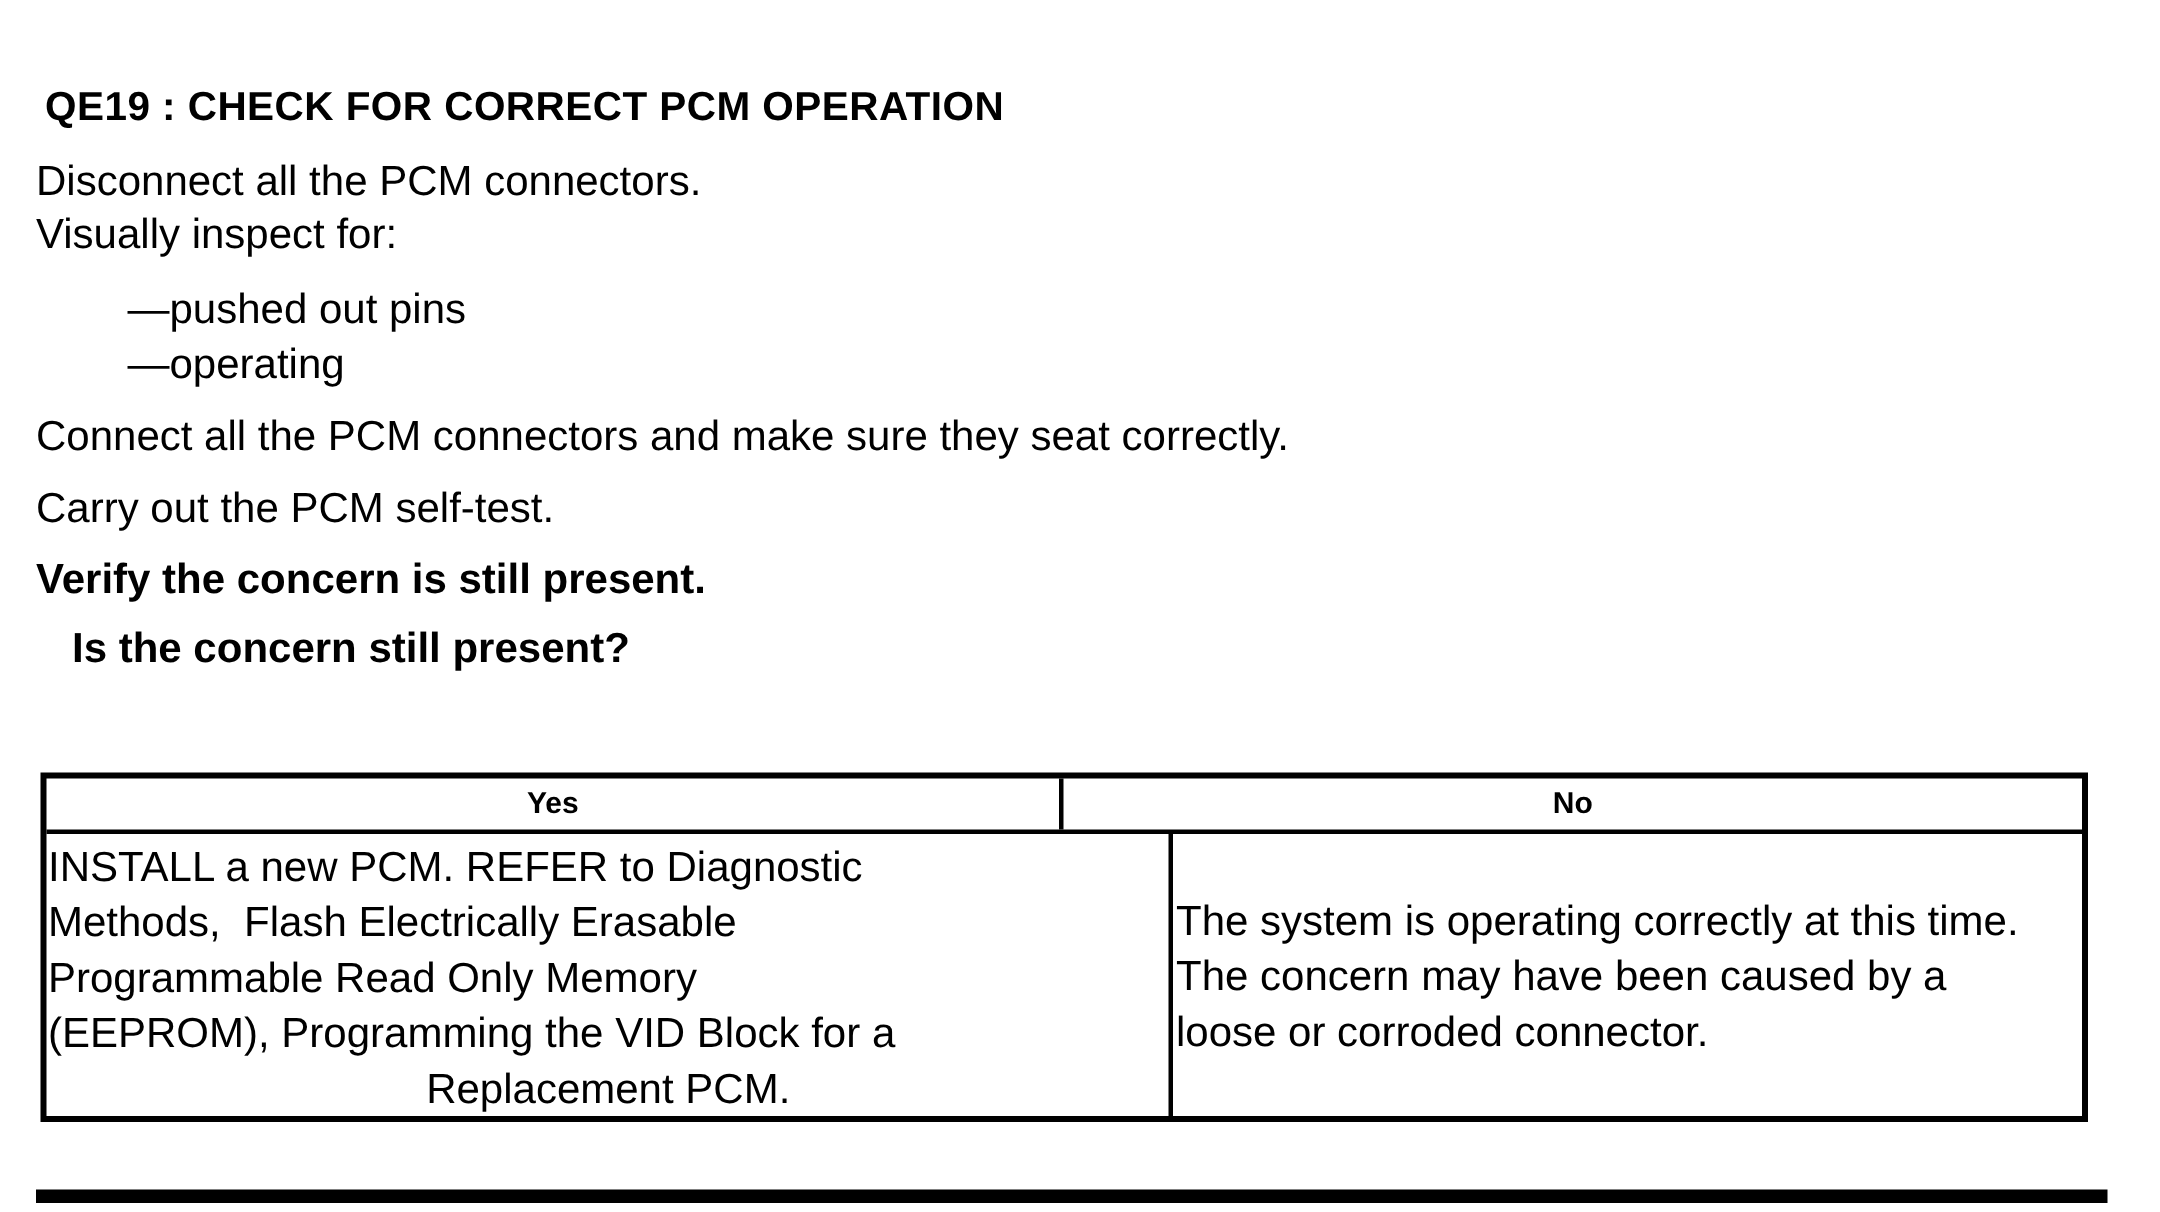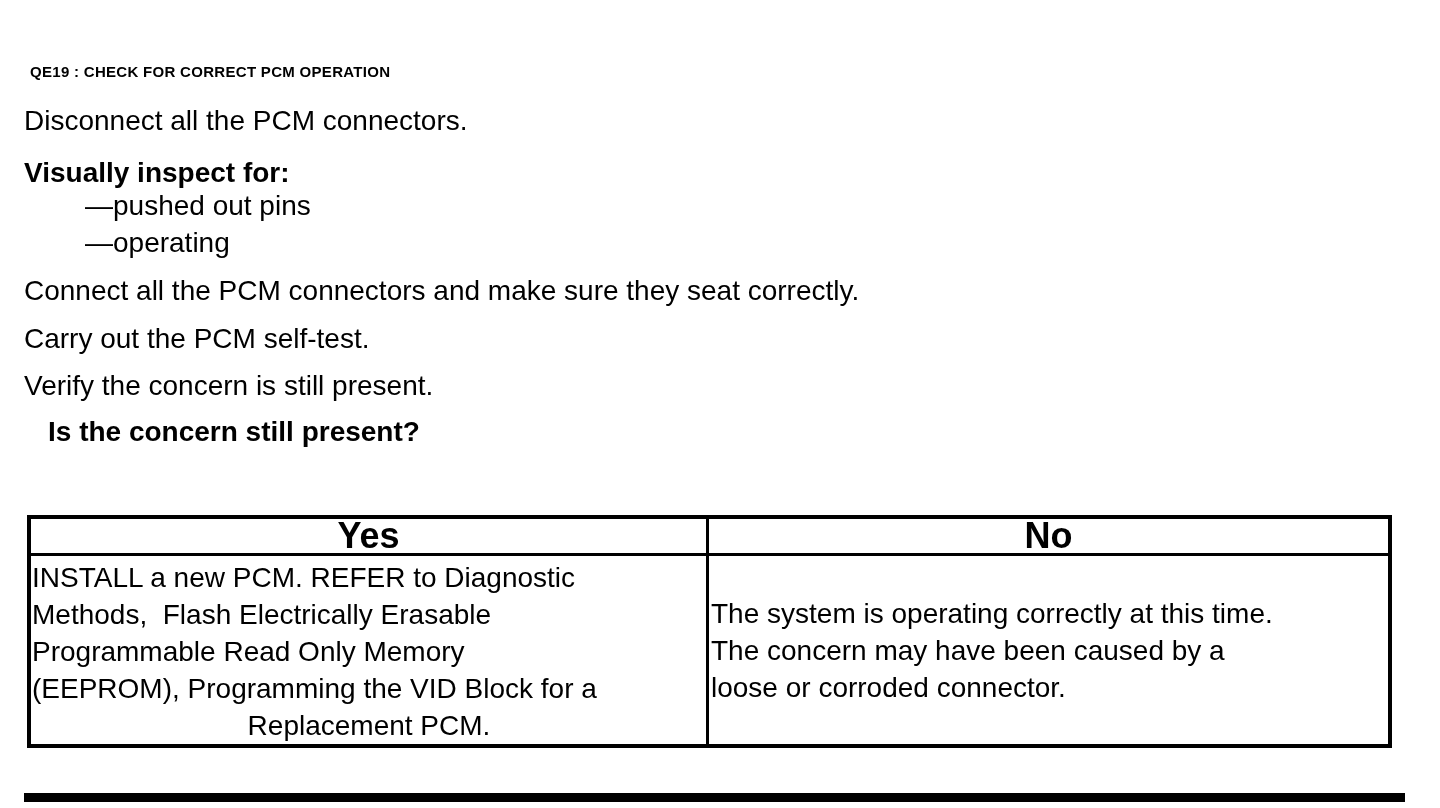--- a/index.html
+++ b/index.html
@@ -12,73 +12,73 @@
     font-family: "Liberation Sans", "DejaVu Sans", sans-serif;
     position: relative;
     overflow: hidden;
   }
   .abs { position: absolute; }
 
   
   .title {
     left: 30px;
     top: 53px;
-    font-size: 15px;
+    font-size: 27px;
     font-weight: bold;
     line-height: 37px;
     letter-spacing: 0.3px;
     white-space: pre;
   }
 
   
   .step {
     left: 24px;
     font-size: 28px;
     line-height: 37px;
     white-space: pre;
   }
   .step.sub { left: 85px; }
   .step.question { font-weight: bold; }
 
   .t0 { top: 102px; }
-  .t1 { top: 154px; font-weight: bold; }
+  .t1 { top: 137px; }
   .t2 { top: 187px; }
   .t3 { top: 224px; }
   .t4 { top: 272px; }
   .t5 { top: 320px; }
-  .t6 { top: 367px; }
+  .t6 { top: 367px; font-weight: bold; }
   .t7 { top: 413px; margin-left: 24px; }
 
   
   .dtable {
     left: 27px;
     top: 515px;
     width: 1365px;
     height: 233px;
     border: 4px solid #000000;
   }
   .thead {
     display: flex;
     height: 37px;
     border-bottom: 3px solid #000000;
   }
   .hcell {
-    font-size: 36px;
+    font-size: 20px;
     font-weight: bold;
     line-height: 34px;
     text-align: center;
     overflow: hidden;
   }
   .hcell.yes { width: 678px; border-right: 3px solid #000000; }
   .hcell.no { flex: 1; }
 
   .tbody { display: flex; height: 188px; }
   .bcell { overflow: hidden; }
   .bcell.yes {
-    width: 678px;
+    width: 751px;
     border-right: 3px solid #000000;
     padding: 3px 0 0 1px;
   }
   .bcell.no {
     flex: 1;
     display: flex;
     flex-direction: column;
     justify-content: center;
     padding-left: 2px;
   }

